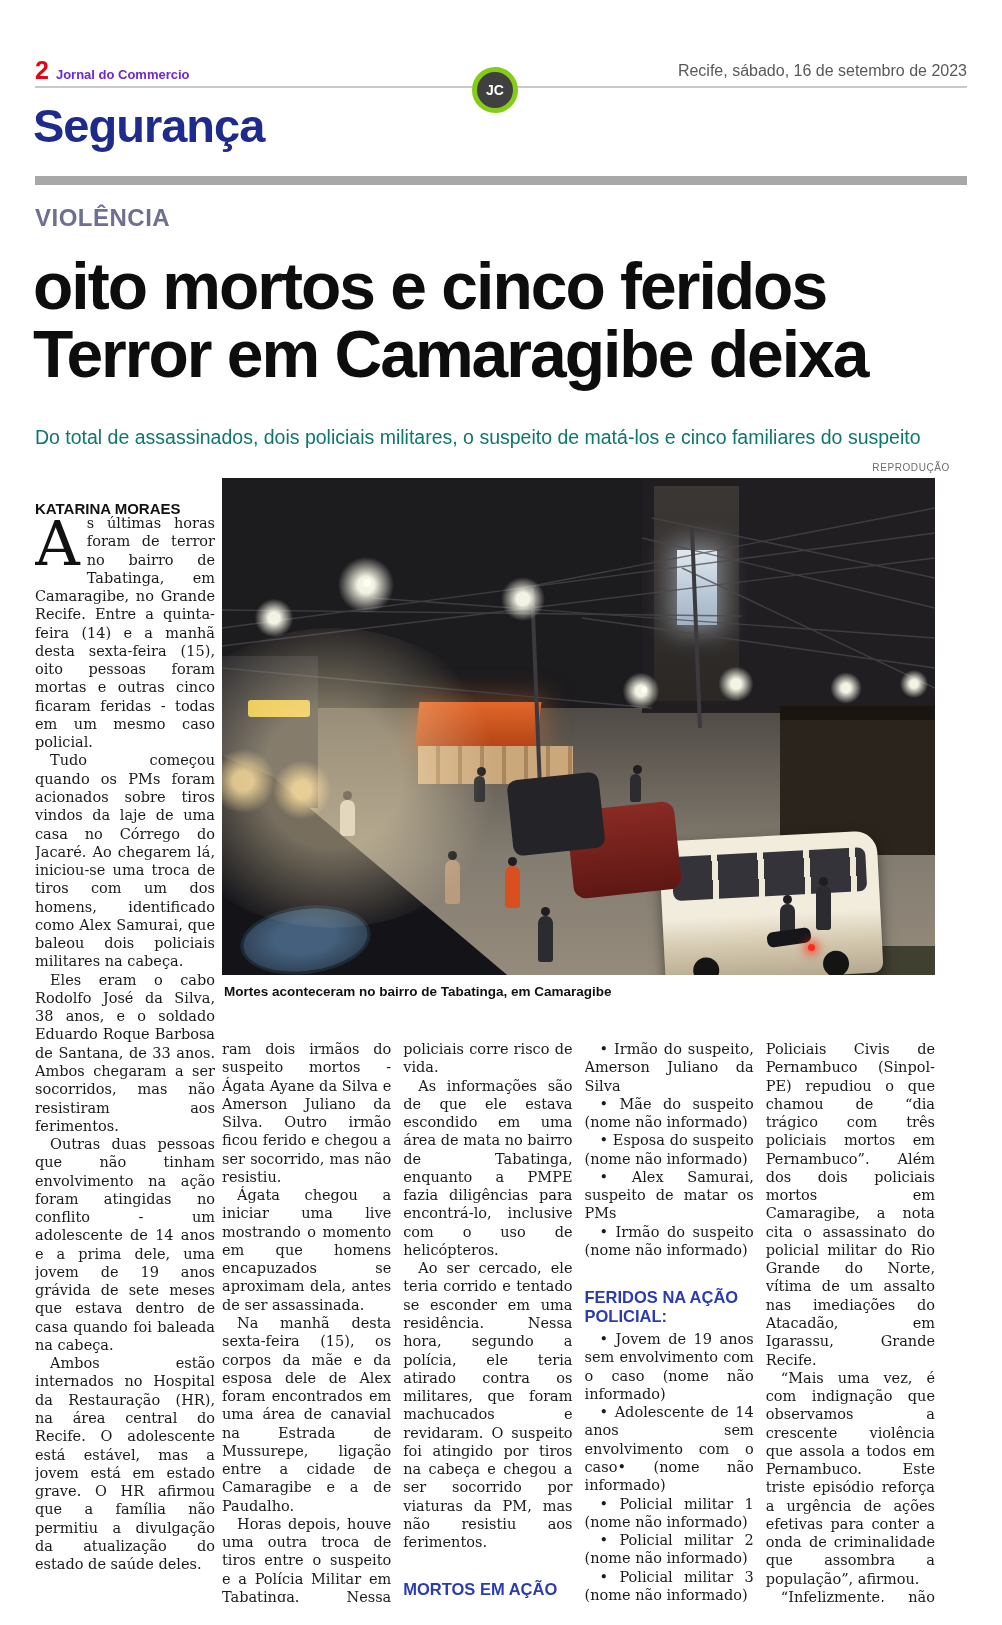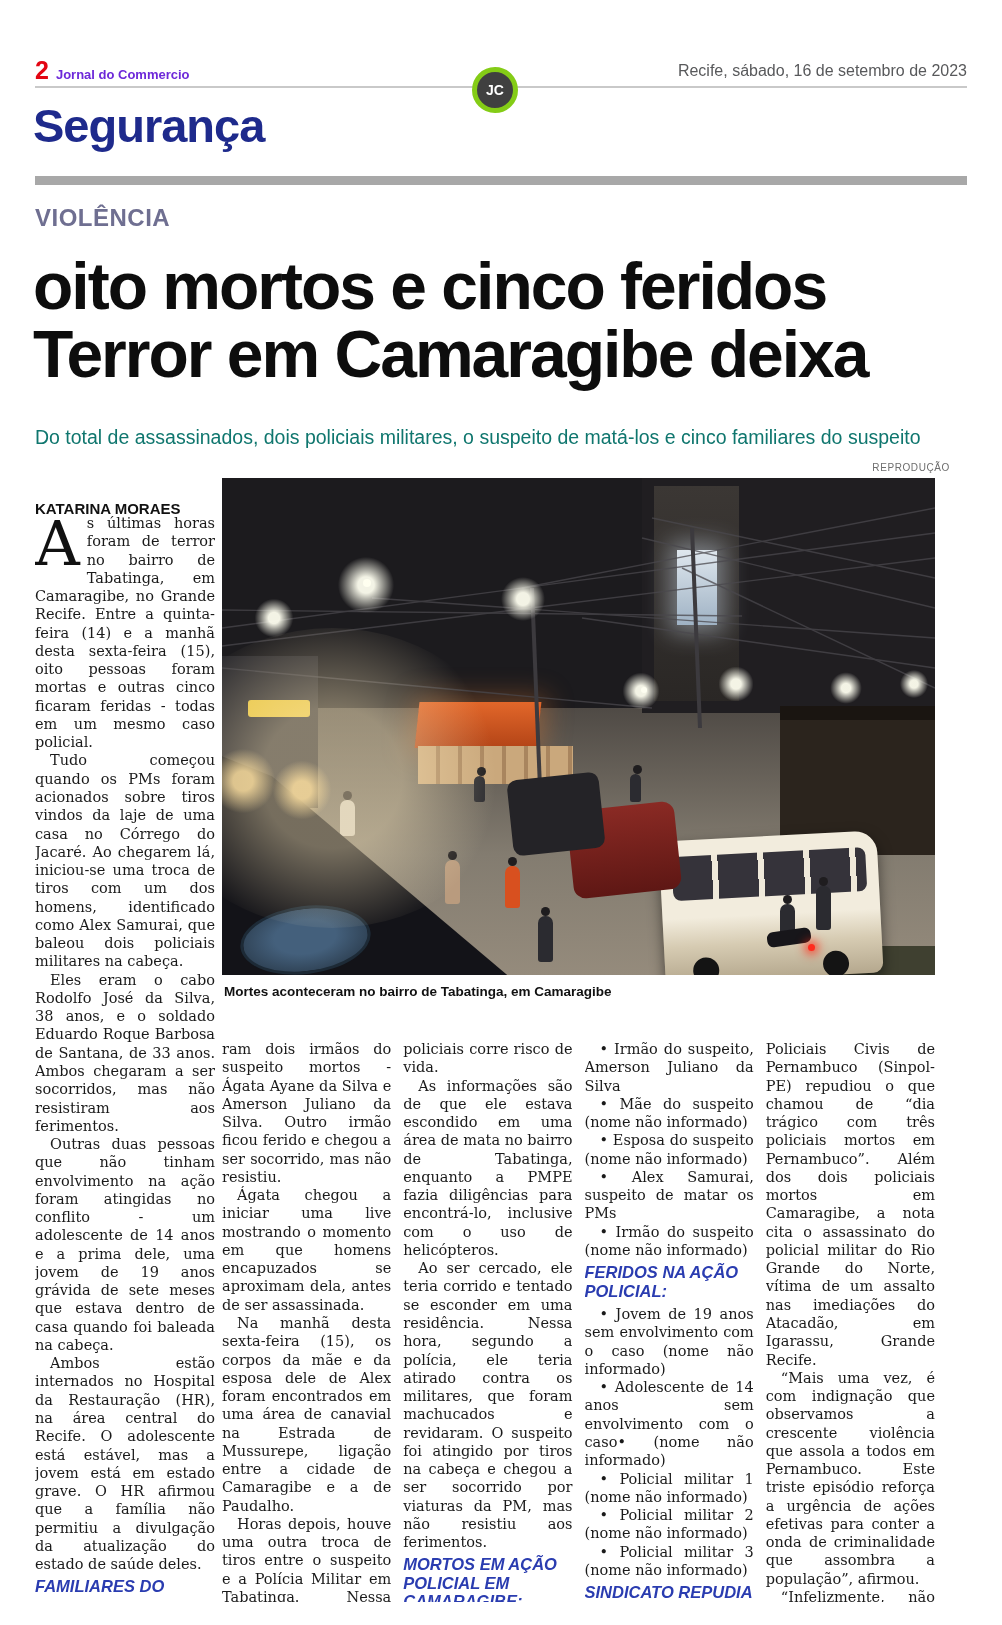--- a/index.html
+++ b/index.html
@@ -30,21 +30,21 @@
   .byline{position:absolute;left:35px;top:500px;font-size:15px;font-weight:700;color:#111;}
 
   
   .col{font-family:"DejaVu Serif",serif;font-size:14.5px;line-height:1.26;color:#1a1a1a;overflow:hidden;}
   #col-1{position:absolute;left:35px;top:514px;width:180px;height:1082px;}
   .cols-under{position:absolute;left:222px;top:1040px;width:713px;height:562px;display:flex;gap:12px;}
   .cols-under .col{flex:1;}
   .para{text-align:justify;text-indent:15px;margin:0;}
   .para.noindent{text-indent:0;}
   .subhead{font-family:"Liberation Sans",sans-serif;font-weight:700;color:#2a3cb0;
-           font-size:16.5px;line-height:1.12;margin:4px 0 5px;text-align:left;text-indent:0;font-style:italic;}
+           font-size:16.5px;line-height:1.12;margin:29px 0 5px;text-align:left;text-indent:0;}
   .dropcap{float:left;font-size:62px;line-height:50px;padding:5px 7px 0 0;color:#111;}
 
   
   .photo{position:absolute;left:222px;top:478px;width:713px;height:497px;background:#1c1b1e;overflow:hidden;}
   .photo *{position:absolute;}
   .ph-street{left:0;right:0;top:230px;bottom:0;background:linear-gradient(180deg,#4f4a45,#837c70 55%,#958b7c);}
   .ph-bldg-right{left:420px;top:0;width:293px;height:235px;background:#201e21;}
   .ph-bldg-face{left:432px;top:8px;width:85px;height:215px;background:linear-gradient(180deg,#3b3734,#2a2725);}
   .ph-window-lit{left:455px;top:72px;width:40px;height:75px;background:linear-gradient(180deg,#dfe7ee,#9fb2c4);box-shadow:0 0 24px 8px rgba(210,225,240,.45);}
   .ph-arcade{left:558px;top:228px;width:155px;height:135px;background:#2b241d;border-top:14px solid #1a1511;}

